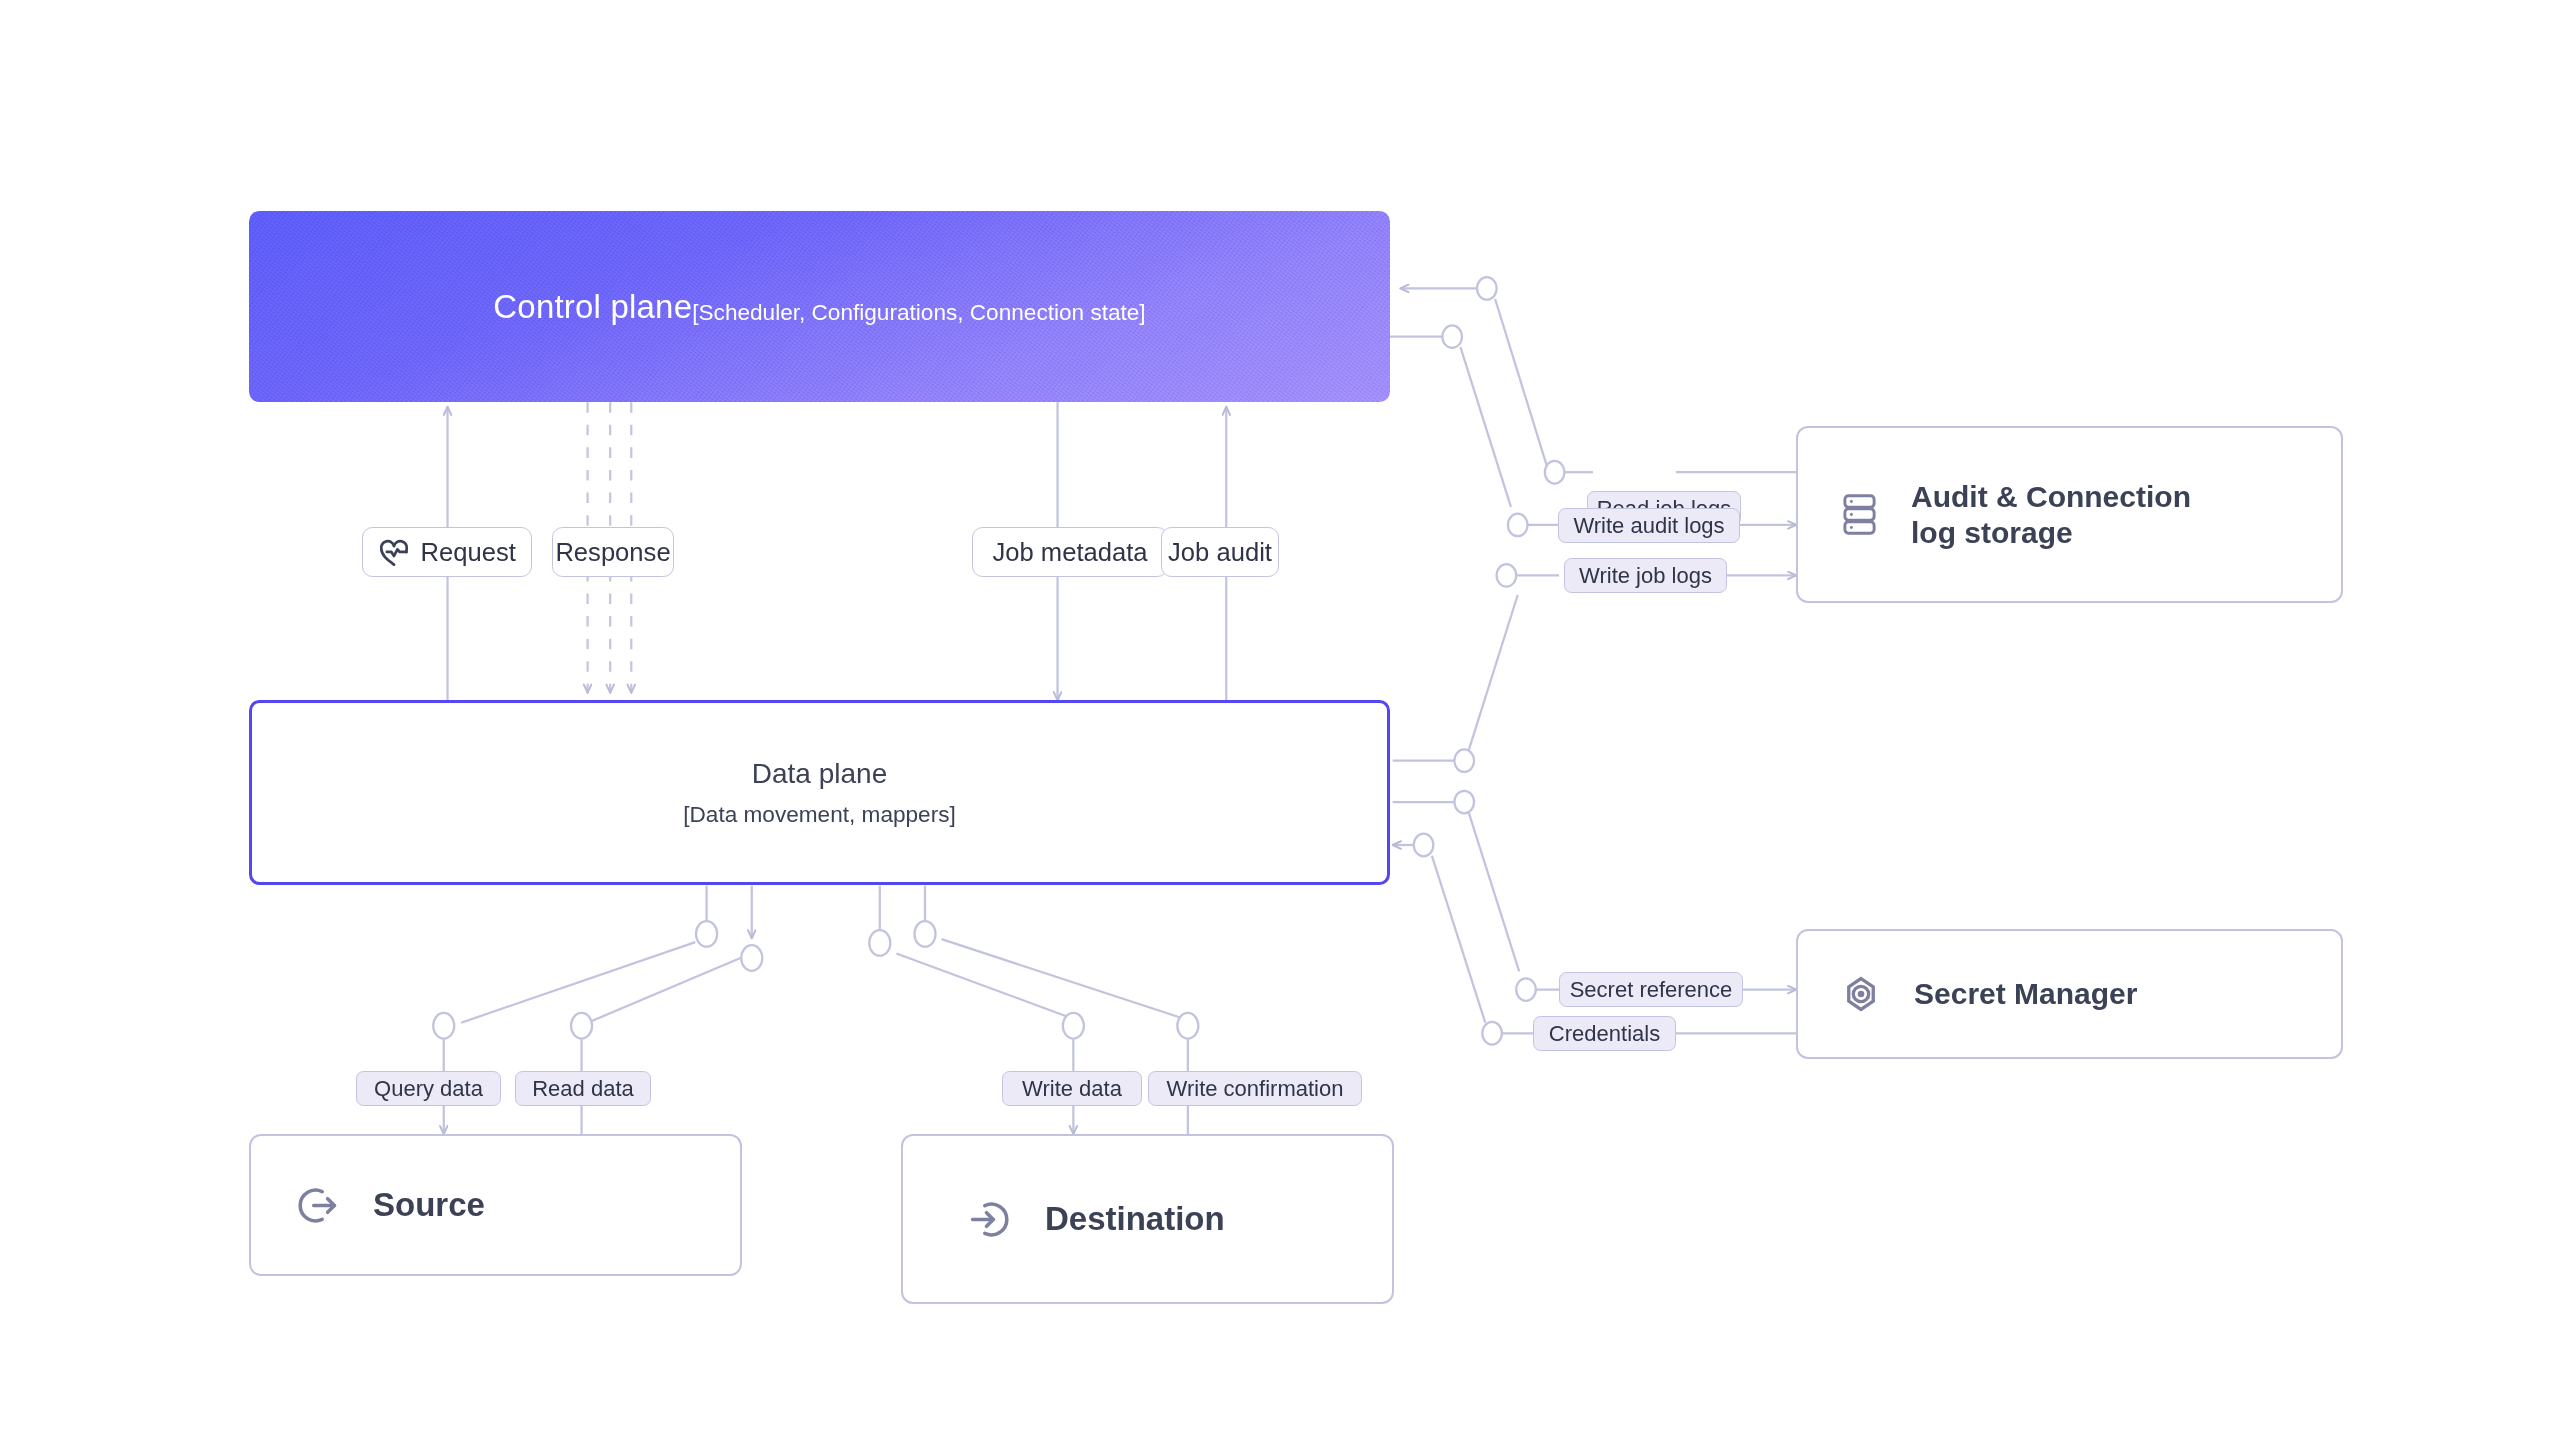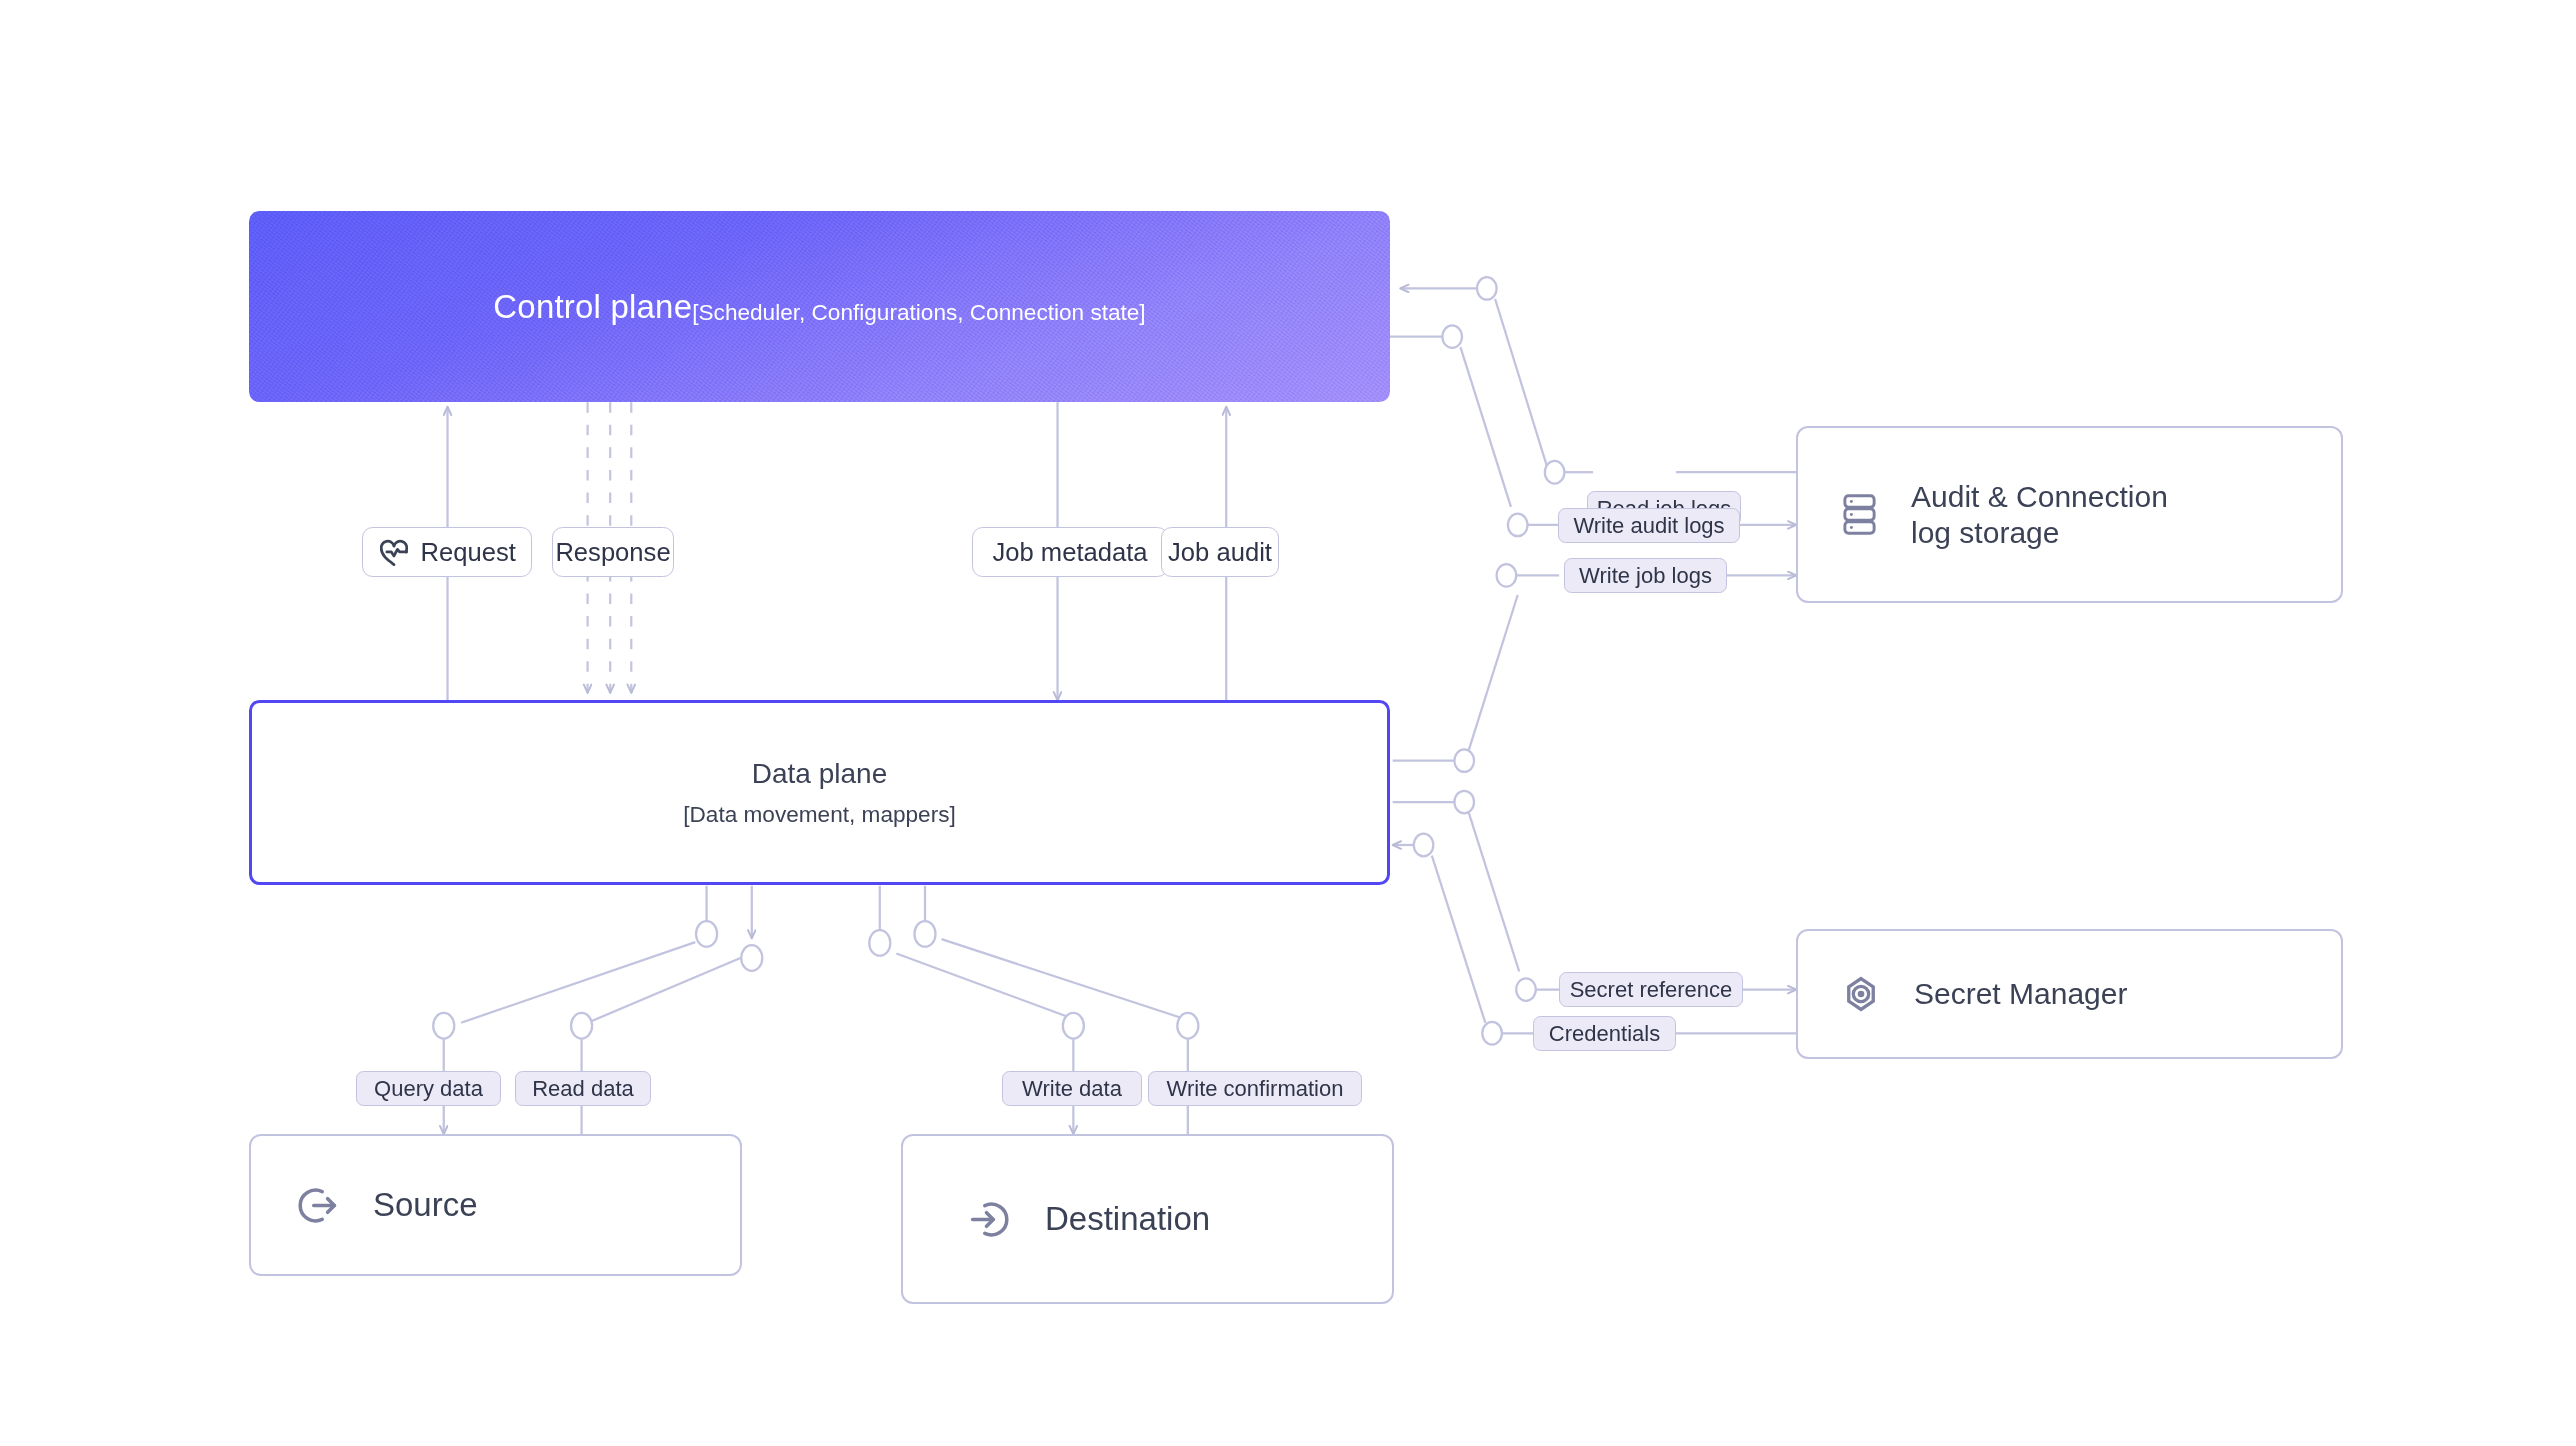--- a/index.html
+++ b/index.html
@@ -36,21 +36,21 @@
   }
   .dp-title{font-size:28px;font-weight:400;}
   .dp-sub{font-size:22.6px;font-weight:400;margin-top:12px;}
 
   
   .card{
     background:#fff;border:2.3px solid #c2c3de;border-radius:12px;
     display:flex;align-items:center;color:#3c4256;
   }
   .card .ic{flex:0 0 auto;display:flex;align-items:center;justify-content:center;}
-  .card .tx{font-size:30px;line-height:1.17;font-weight:400;}
+  .card .tx{font-size:30px;line-height:1.17;font-weight:700;}
 
   .audit-card{left:1796px;top:426px;width:547px;height:177px;padding-left:42px;gap:32px;}
   .secret-card{left:1796px;top:929px;width:547px;height:130px;padding-left:42px;gap:32px;}
   .source-card{left:249px;top:1134px;width:493px;height:142px;padding-left:44px;gap:33px;}
   .dest-card{left:901px;top:1134px;width:493px;height:170px;padding-left:64px;gap:33px;}
   .source-card .tx,.dest-card .tx{font-size:33px;}
 
   
   .chip{
     position:absolute;box-sizing:border-box;display:flex;align-items:center;

